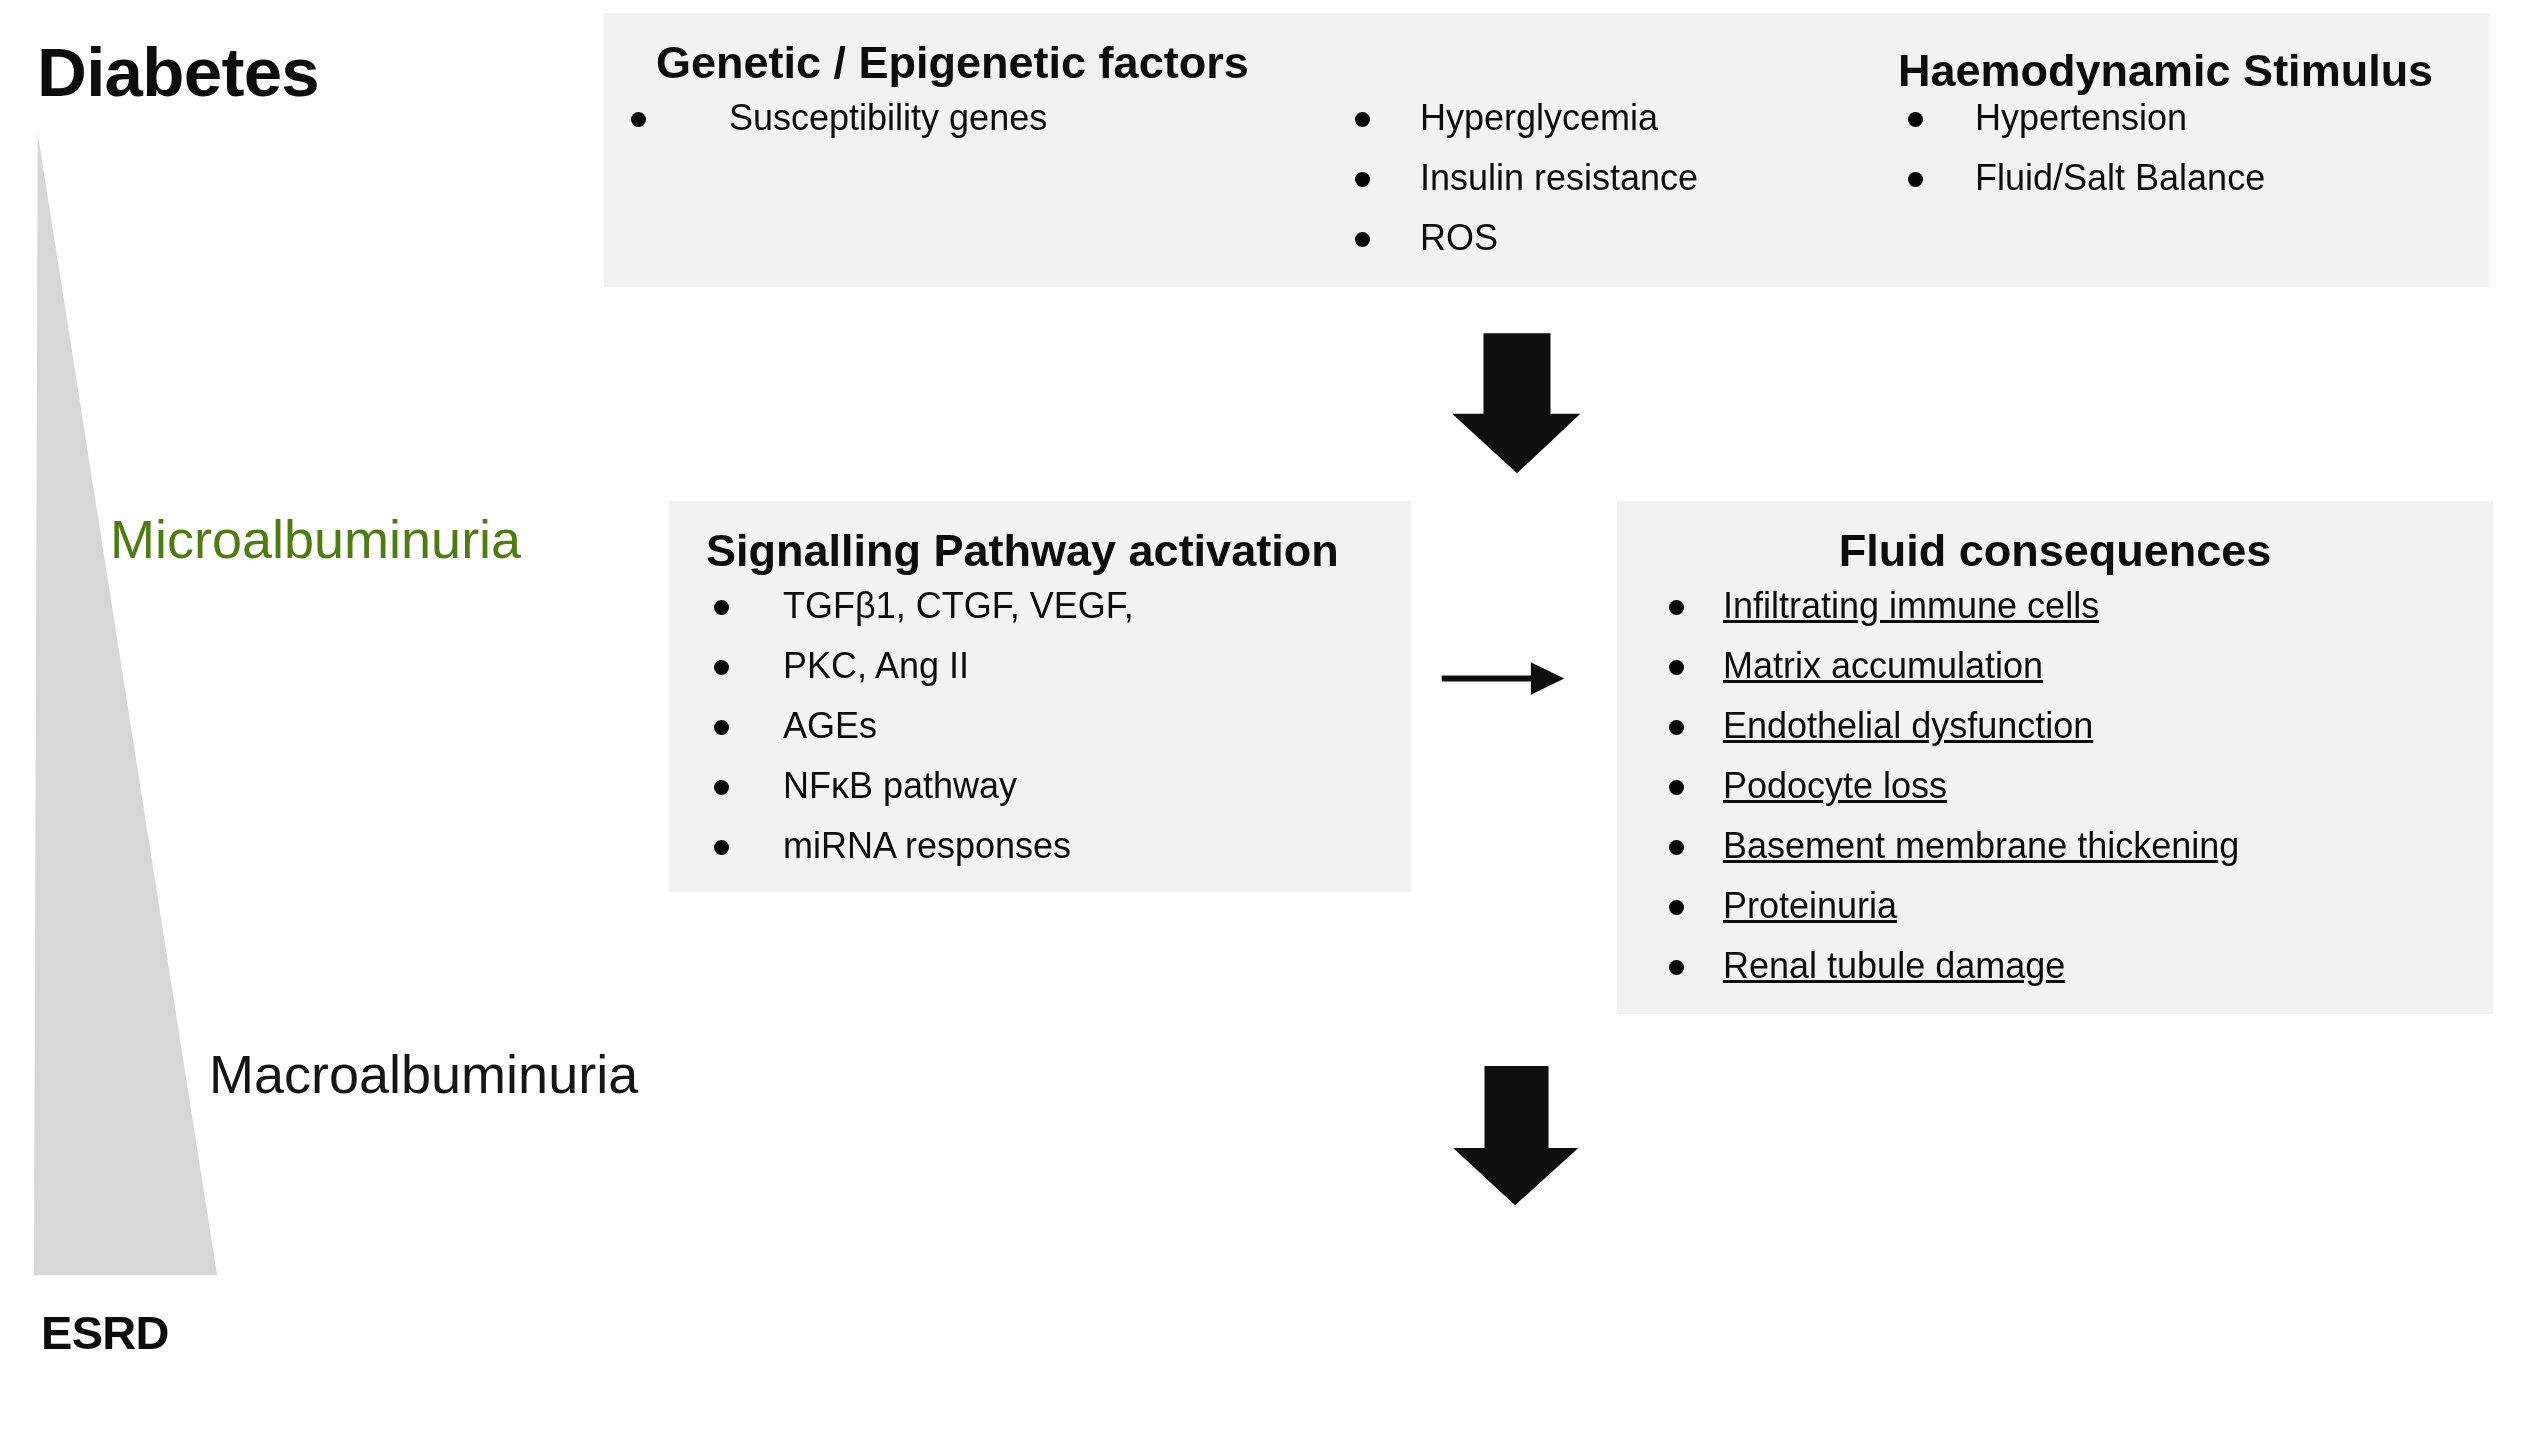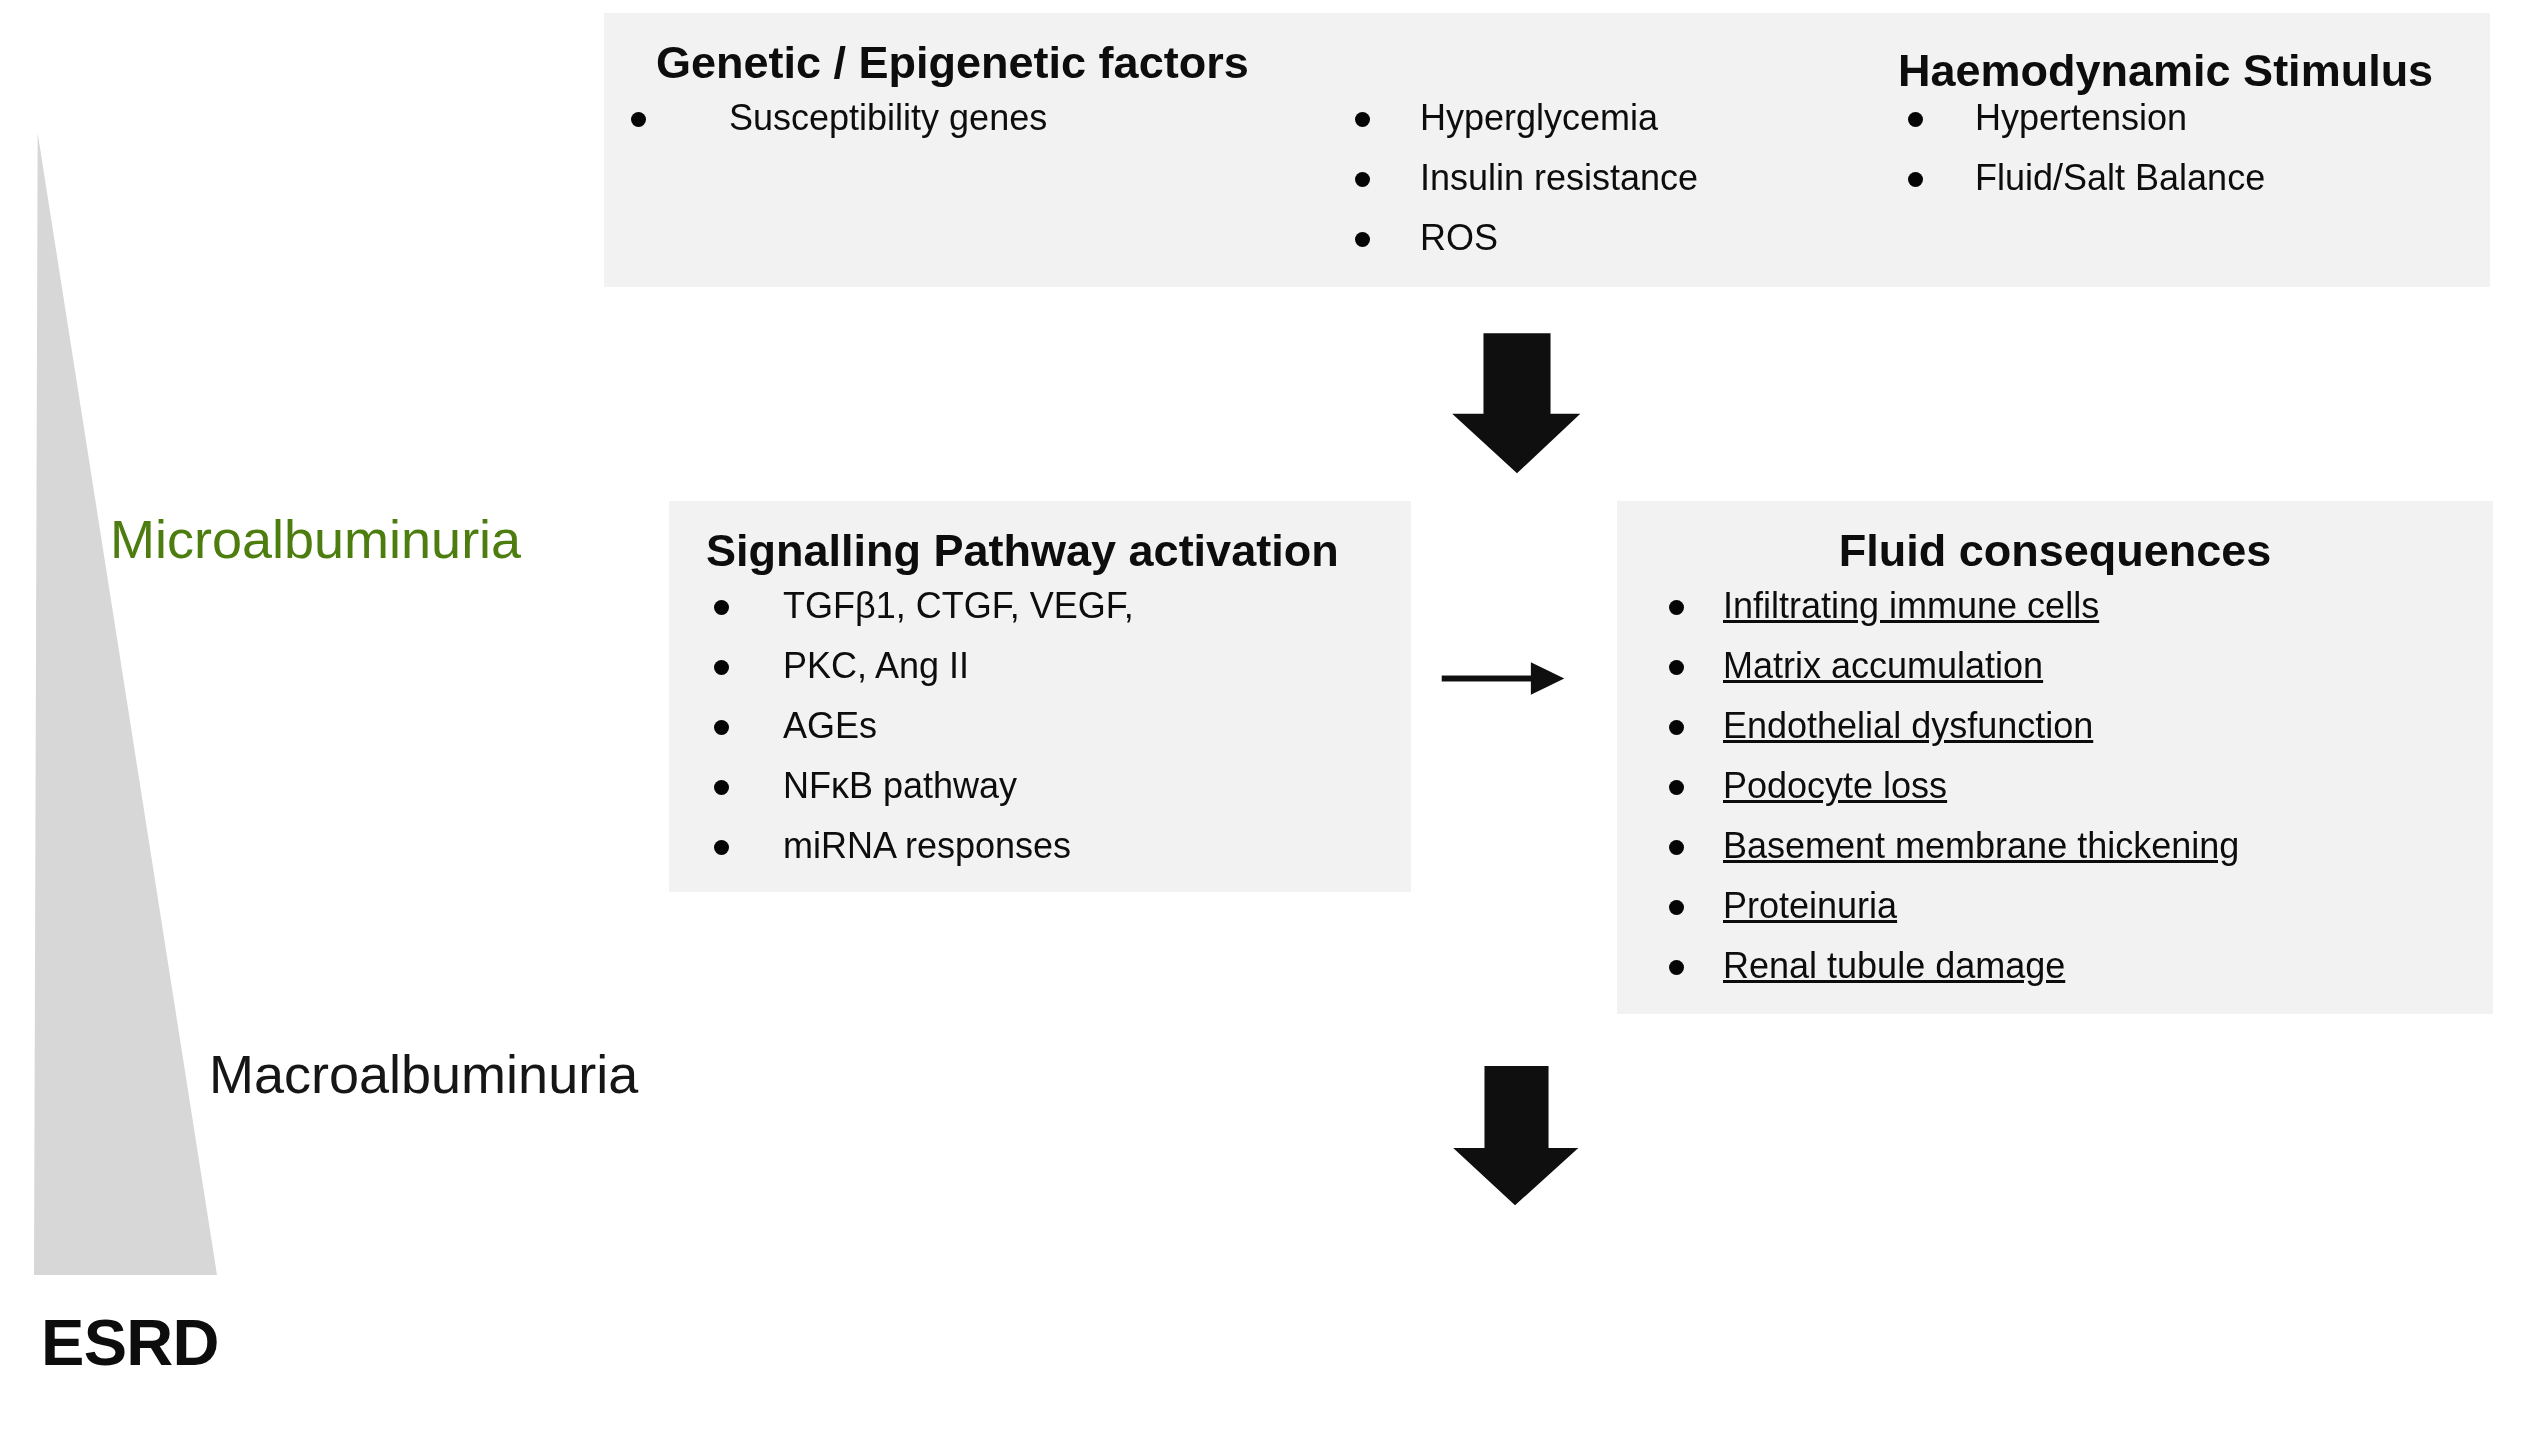--- a/index.html
+++ b/index.html
@@ -15,21 +15,21 @@
 
   
   #diabetes-label{left:37px;top:33px;font-size:69px;font-weight:bold;letter-spacing:-0.7px;}
   #triangle{
     left:34px;top:133px;width:183px;height:1142px;
     background:var(--triangle,#d7d7d7);
     clip-path:polygon(2% 0,0 100%,100% 100%);
   }
   #micro-label{left:110px;top:508px;font-size:54px;color:#4d7c0f;}
   #macro-label{left:209px;top:1043px;font-size:54px;color:#161616;}
-  #esrd-label{left:41px;top:1305px;font-size:65px;font-weight:bold;letter-spacing:-0.7px;}
+  #esrd-label{left:41px;top:1305px;font-size:47px;font-weight:bold;letter-spacing:-0.7px;}
 
   
   .panel{background:var(--box-bg,#f2f2f2);}
   #top-box{left:604px;top:13.4px;width:1886px;height:274px;}
   #signalling-box{left:669px;top:501px;width:742px;height:391px;}
   #renal-box{left:1617px;top:501px;width:876px;height:513px;}
   #outcome-box{left:1130px;top:1237px;width:785px;height:177px;text-align:center;padding-top:15px;box-sizing:border-box;}
 
   .box-header{position:absolute;font-size:45px;font-weight:bold;white-space:nowrap;}
   .centered-header{left:0;width:100%;text-align:center;}
@@ -49,20 +49,21 @@
   .outcome-line{font-size:54px;font-weight:bold;line-height:71px;}
 
   .arrow-svg{display:block;}
   .arrow-fill{fill:var(--arrow,#0f0f0f);}
 </style>
 </head>
 <body>
 
 <div id="canvas" style="--box-bg: #f2f2f2; --triangle: #d7d7d7; --text: #0d0d0d; --arrow: #0f0f0f;">
 
+  <div id="diabetes-label" class="abs">Diabetes</div>
   <div id="triangle" class="abs"></div>
   <div id="micro-label" class="abs">Microalbuminuria</div>
   <div id="macro-label" class="abs">Macroalbuminuria</div>
   <div id="esrd-label" class="abs">ESRD</div>
 
   <div id="top-box" class="abs panel">
     <div class="box-header" style="left:52px;top:24px;">Genetic / Epigenetic factors</div>
     <div class="blist gap-col1" style="left:27px;top:75px;">
 
     <div class="brow">

